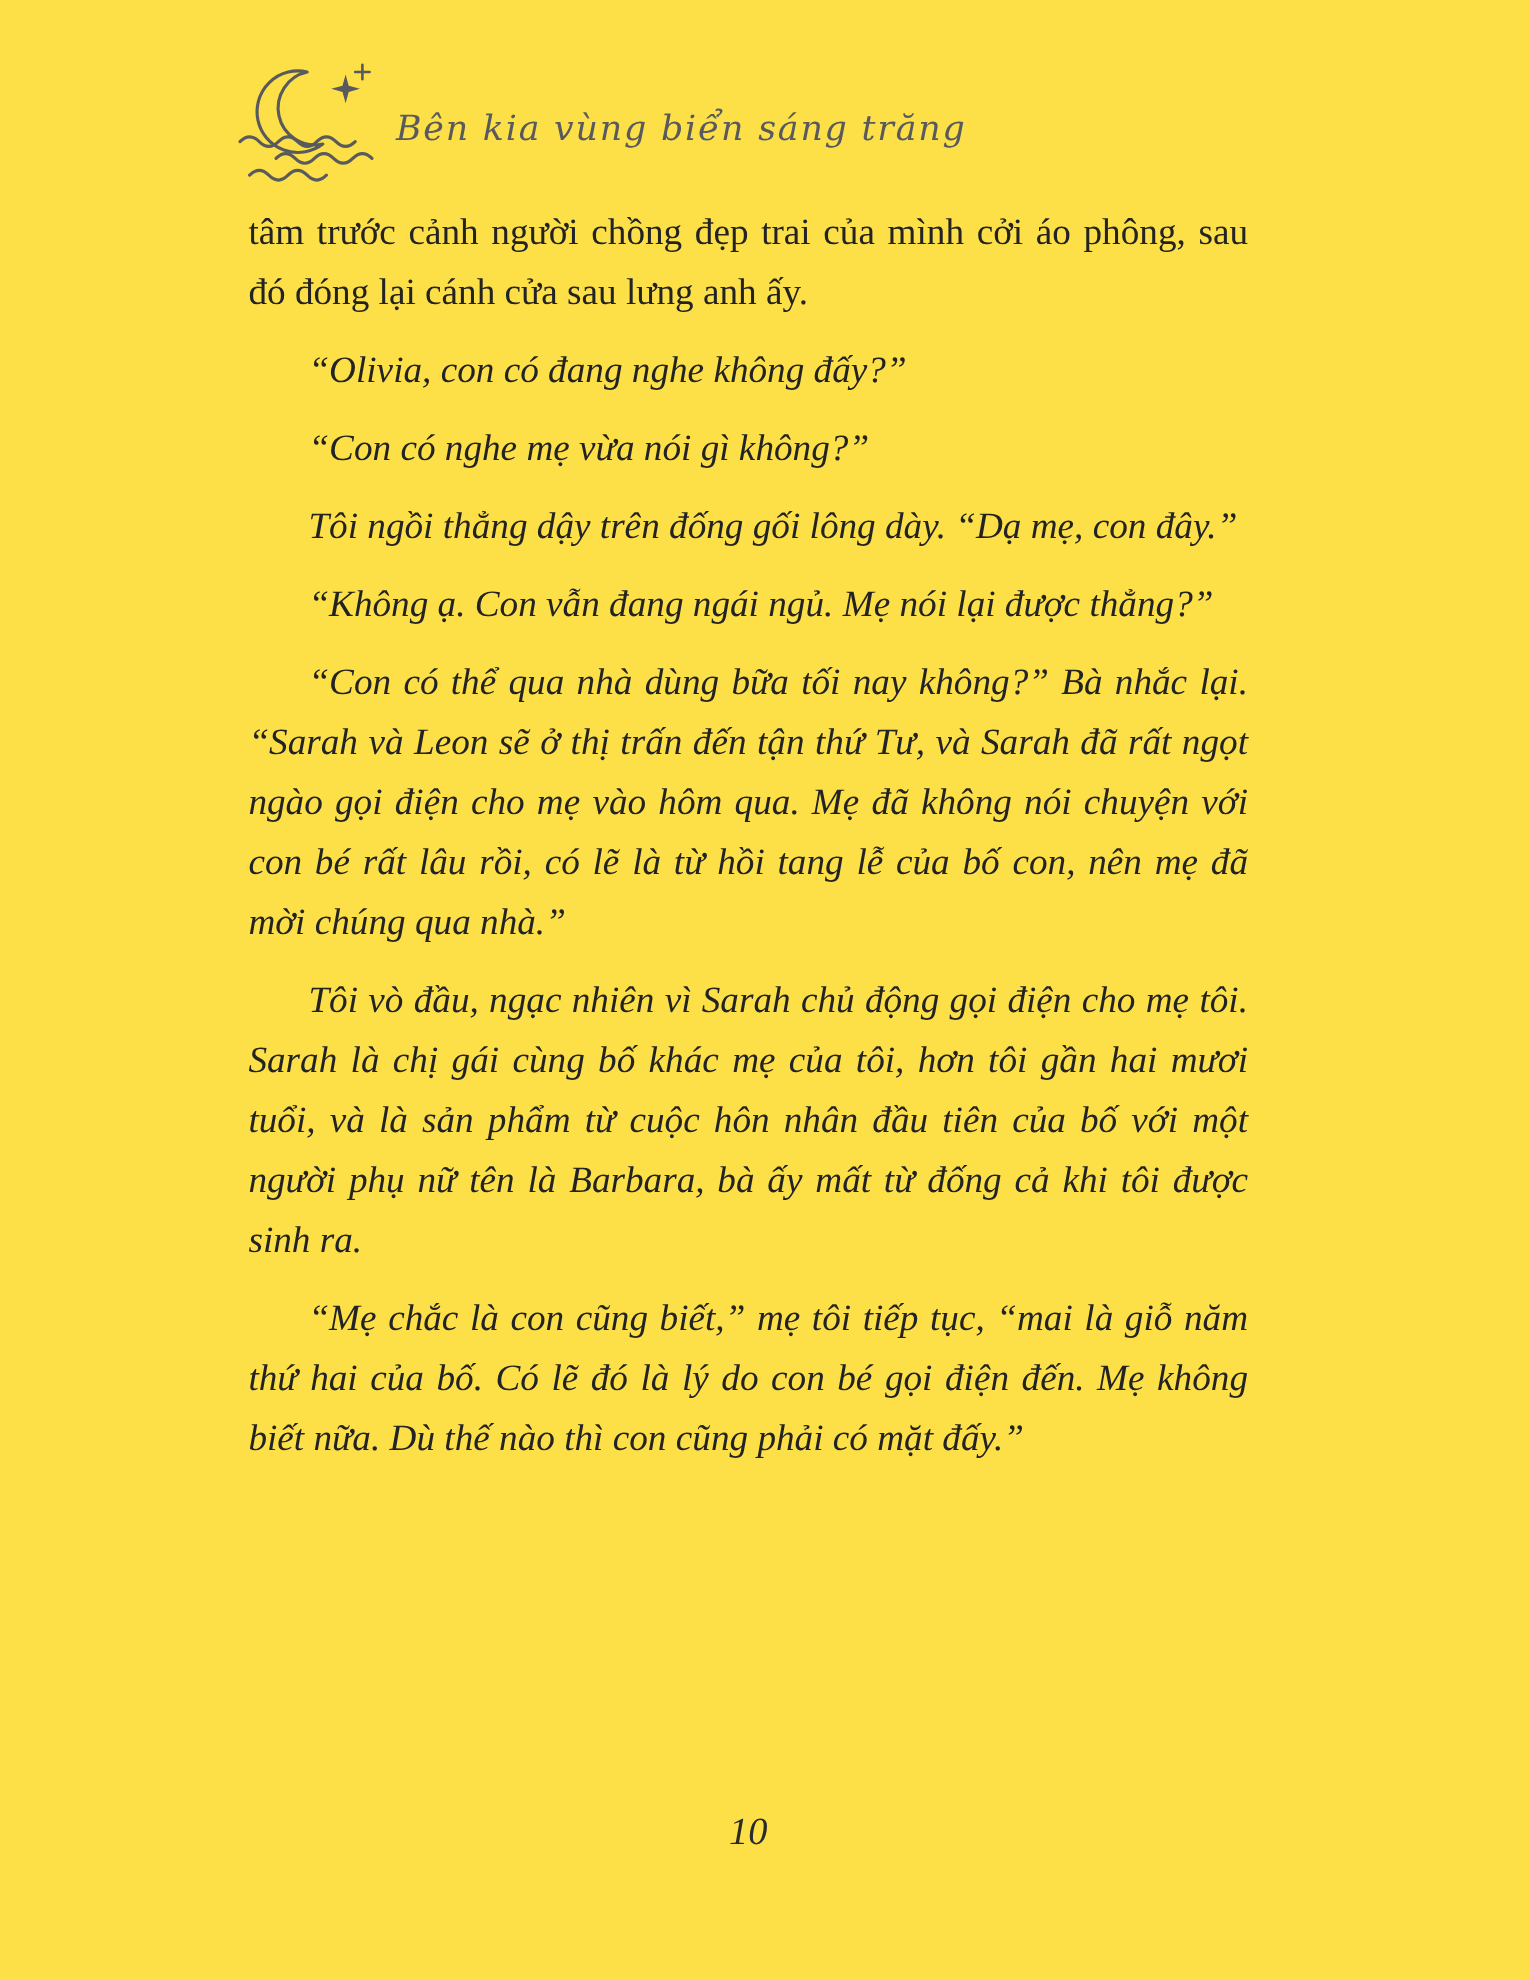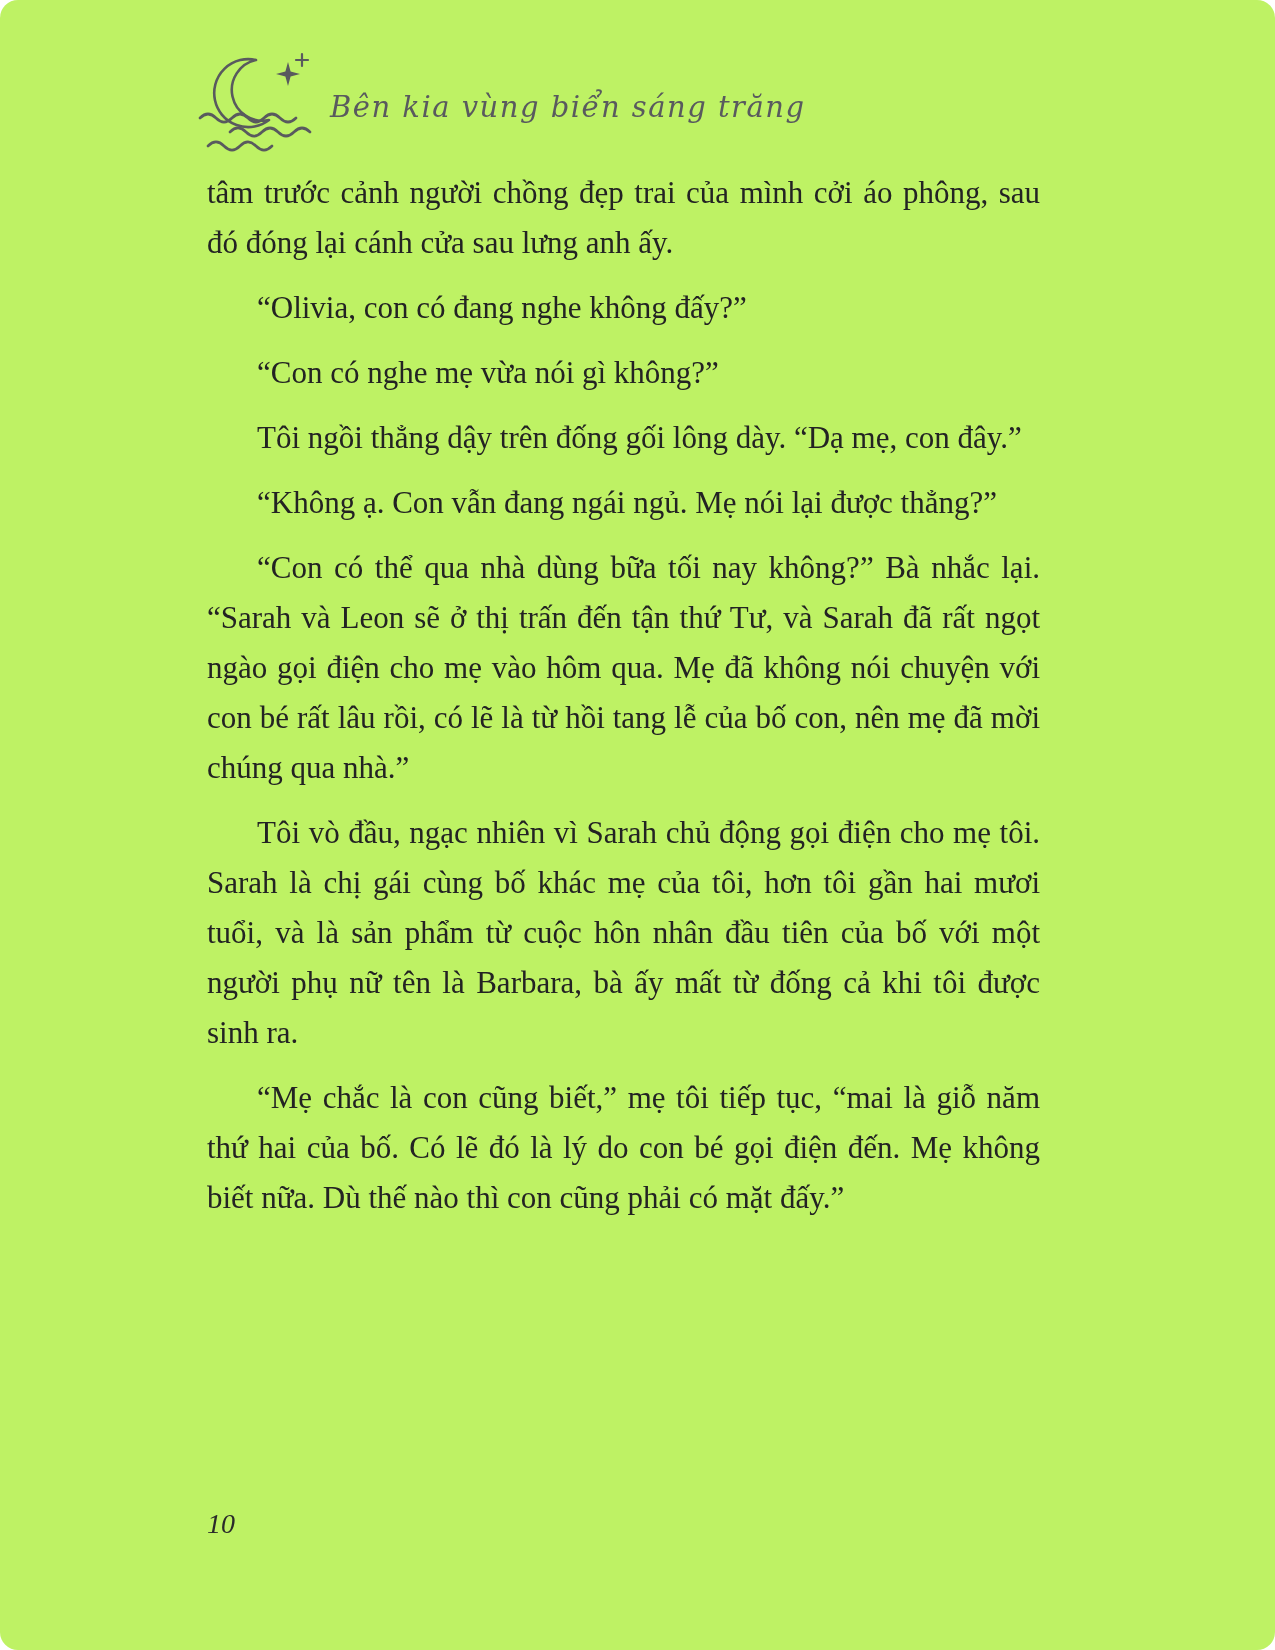--- a/index.html
+++ b/index.html
@@ -1,23 +1,22 @@
 <!DOCTYPE html>
 <html><head>
 <meta charset="utf-8">
 <style>
   html, body { margin: 0; padding: 0; background: #ffffff; }
   .page {
     position: relative;
     width: 1275px;
     height: 1650px;
-    background: #bef264;
+    background: #fde047;
     font-family: "Liberation Serif", serif;
     overflow: hidden;
-    border-radius: 18px;
   }
   .header {
     position: absolute;
     top: 52px;
     left: 196px;
     display: flex;
     align-items: center;
   }
   .logo { width: 122px; height: 104px; flex: 0 0 auto; }
   .logo svg { display: block; width: 122px; height: 104px; }
@@ -35,28 +34,29 @@
     top: 168px;
     left: 207px;
     width: 833px;
     color: #232323;
     font-size: 31px;
     line-height: 50px;
     text-align: justify;
     text-justify: inter-word;
   }
   .content p { margin: 0 0 15px 0; }
-  .content p.indent { text-indent: 50px; }
+  .content p.indent { text-indent: 50px; font-style: italic; }
   .page-number {
     position: absolute;
     top: 1508px;
     left: 207px;
     width: 833px;
+    text-align: center;
     font-style: italic;
-    font-size: 28px;
+    font-size: 32px;
     color: #2a2a2a;
   }
 </style>
 </head>
 <body>
 
 <div class="page">
 
   <div class="header">
     <div class="logo">

